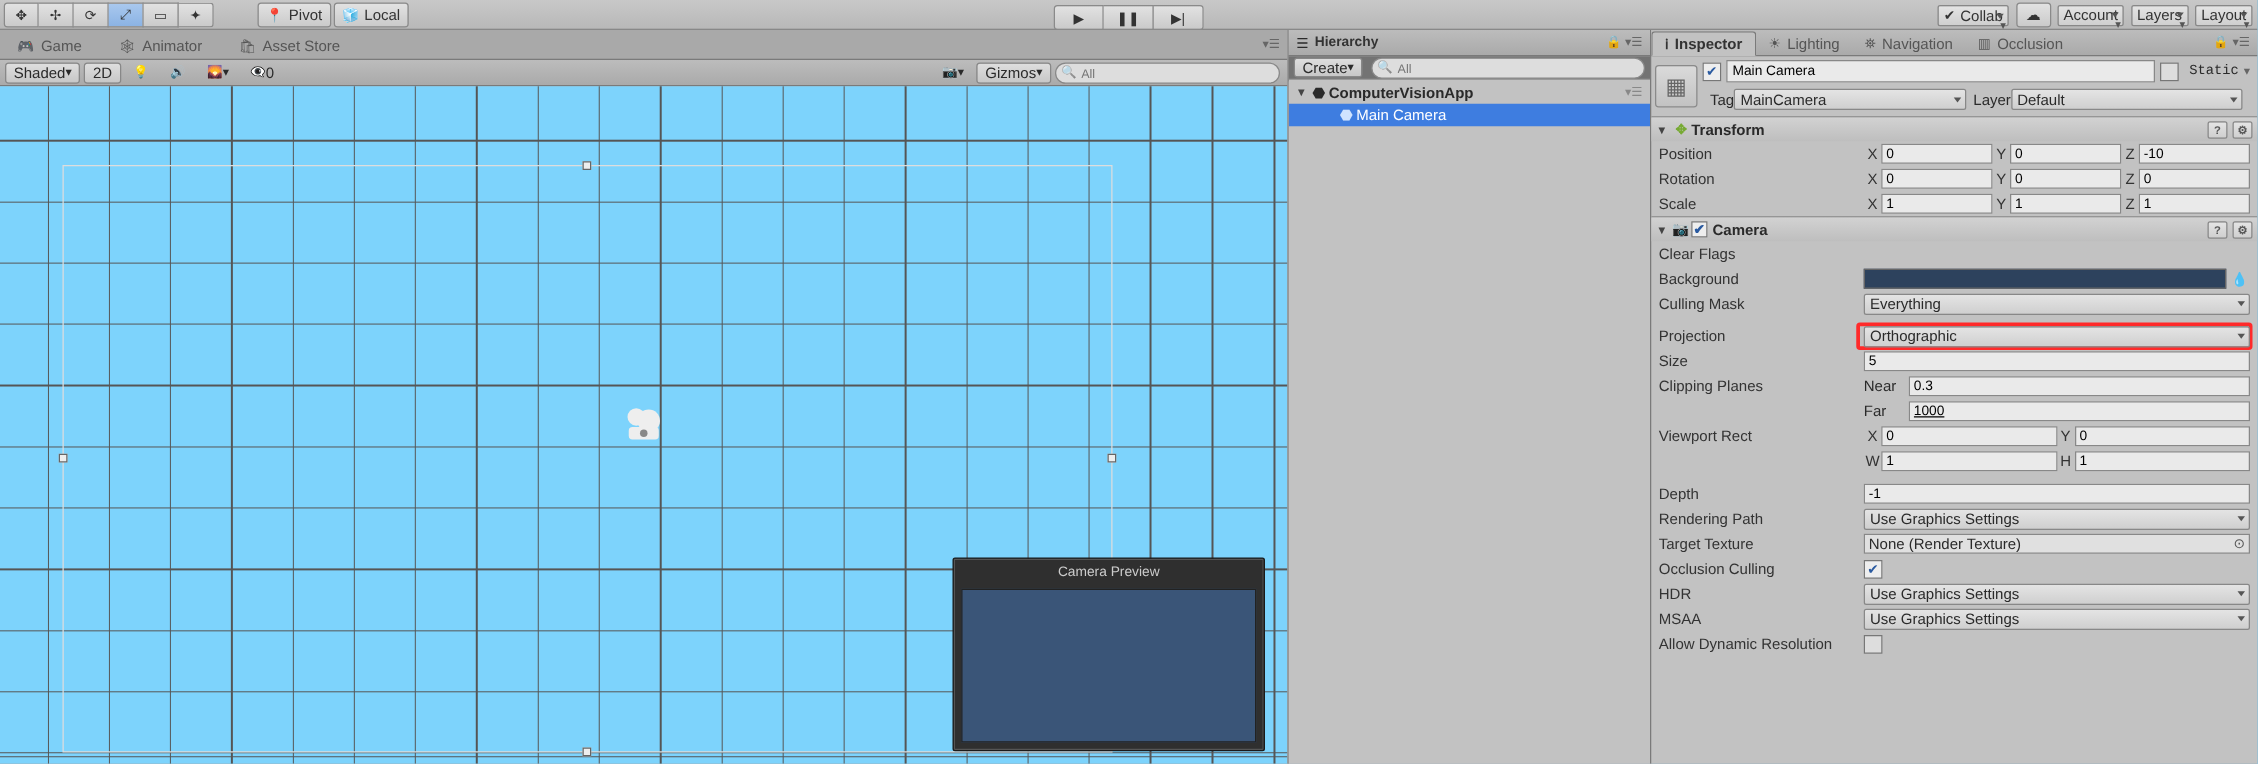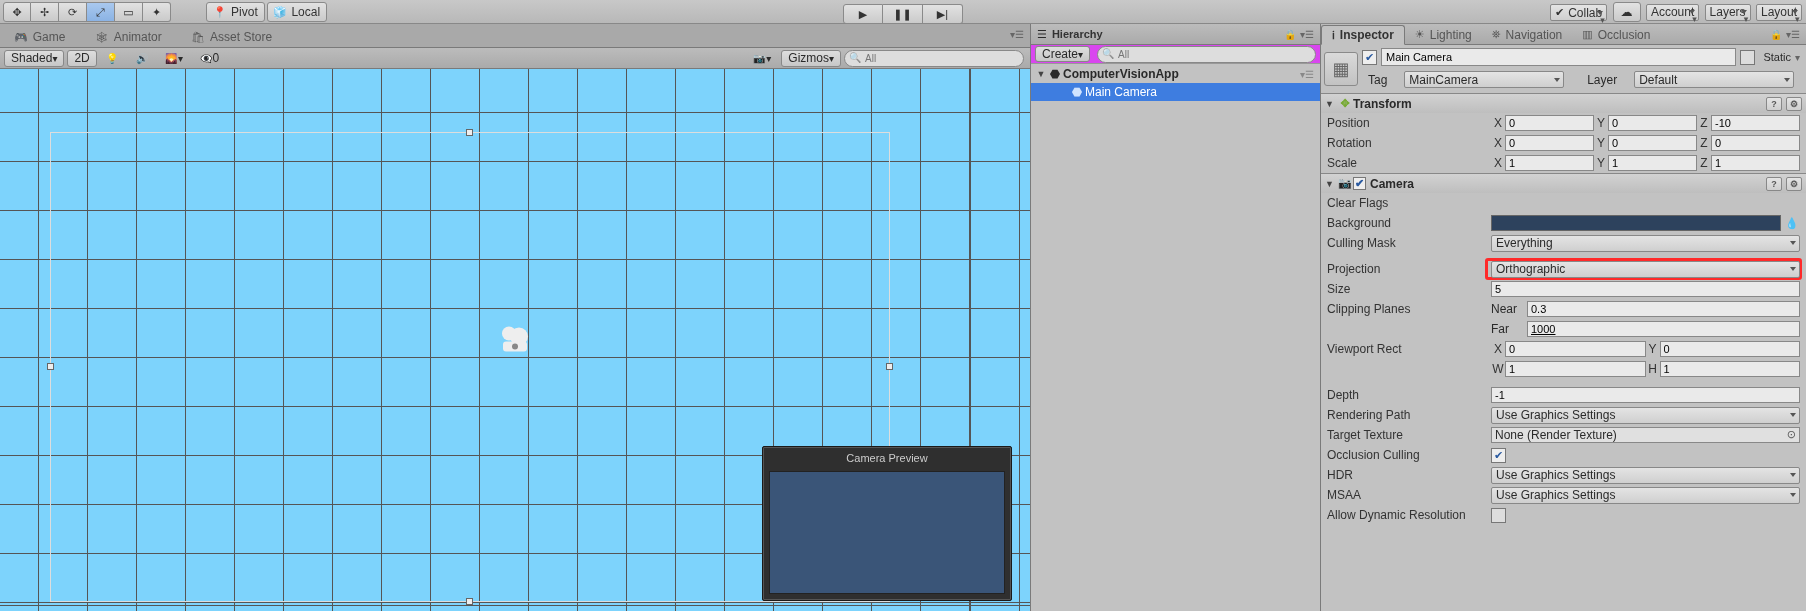--- a/index.html
+++ b/index.html
@@ -49,45 +49,45 @@
   .cam-icon{position:absolute; left:50%; top:50%; transform:translate(-50%,-50%);}
   .cam-preview{position:absolute; right:18px; bottom:10px; width:250px; height:155px; background:#2f2f2f; border:1px solid #1a1a1a; border-radius:2px; box-shadow:0 0 0 1px #555 inset;}
   .cam-preview .titlebar{height:22px;text-align:center;color:#ccc;font-size:11px;line-height:22px;}
   .cam-preview .previewbox{position:absolute;left:6px;right:6px;top:24px;bottom:6px;background:#3a5578;border:1px solid #222;}
 
   
   .panel-head{height:21px; background:linear-gradient(#bcbcbc,#aaa); border-bottom:1px solid #7a7a7a; display:flex; align-items:center; padding:0 6px;}
   .panel-head .title{font-size:11px; color:#333; font-weight:bold;}
   .panel-head .glyph{margin-right:5px;font-size:11px;}
   .panel-head .right{margin-left:auto; display:flex; gap:6px;}
-  .create-row{height:19px;display:flex;align-items:center;padding:0 4px; background:#d946ef; border-bottom:1px solid #999;}
+  .create-row{height:19px;display:flex;align-items:center;padding:0 4px; background:#737373; border-bottom:1px solid #999;}
   .create-row .sc-mini{height:16px;font-size:10px;}
   .create-row .sc-search{flex:1; margin-left:4px; margin-right:0;}
   .hier-body{position:absolute; left:0; right:0; top:41px; bottom:0; background:#c2c2c2; overflow:auto;}
   .tree-row{height:18px; display:flex; align-items:center; padding-left:4px; font-size:11px; cursor:pointer;}
   .tree-row .arrow{width:12px;text-align:center;font-size:9px;color:#444;}
   .tree-row .ico{width:16px;text-align:center;font-size:12px;}
   .tree-row.sel{background:#3e7de0;color:#fff;}
   .tree-row .rightctx{margin-left:auto;padding-right:6px;font-size:10px;color:#888;}
 
   
   .insp-tabs{height:21px;background:linear-gradient(#bcbcbc,#aaa);border-bottom:1px solid #7a7a7a;display:flex;align-items:center;}
   .insp-tabs .itab{height:20px;display:inline-flex;align-items:center;padding:0 10px;font-size:11px;color:#555;cursor:pointer;margin-top:1px;}
   .insp-tabs .itab .glyph{margin-right:5px;font-size:11px;}
   .insp-tabs .itab.active{background:#c2c2c2;border-top:1px solid #7a7a7a;border-left:1px solid #7a7a7a;border-right:1px solid #7a7a7a;border-bottom:1px solid #c2c2c2;border-radius:3px 3px 0 0;font-weight:bold;color:#333;}
   .insp-tabs .right{margin-left:auto;padding-right:6px;display:flex;gap:4px;}
   .insp-body{position:absolute;left:0;right:0;top:21px;bottom:0;overflow:auto;}
   .head-row{display:flex;align-items:center;padding:3px 6px 3px 3px;gap:4px;}
   .cube-ico{width:34px;height:34px;background:linear-gradient(#dadada,#c2c2c2);border:1px solid #8a8a8a;border-radius:3px;display:flex;align-items:center;justify-content:center;font-size:18px;color:#666;}
   .chk{width:15px;height:15px;border:1px solid #777;background:#eee;display:inline-flex;align-items:center;justify-content:center;font-size:11px;color:#2a5aa0;cursor:pointer;}
   .name-field{flex:1;height:18px;border:1px solid #888;background:#eaeaea;padding:0 4px;font-size:11px;}
-  .static-lbl{font-size:11px;margin-left:4px;}
+  .static-lbl{font-size:11px;margin-left:4px;font-family:Liberation Mono, monospace;}
   .drop{display:inline-flex;align-items:center;height:17px;border:1px solid #888;background:linear-gradient(#e4e4e4,#cfcfcf);border-radius:2px;padding:0 4px;font-size:10px;cursor:pointer;position:relative;}
   .drop::after{content:"";position:absolute;right:3px;top:50%;width:0;height:0;border-left:3px solid transparent;border-right:3px solid transparent;border-top:4px solid #555;transform:translateY(-50%);}
-  .tag-row{display:flex;align-items:center;padding:2px 6px;gap:17px;}
+  .tag-row{display:flex;align-items:center;padding:2px 6px;gap:0;}
   .tag-row .drop{flex:1;min-width:80px;}
 
   .component{border-top:1px solid #888;}
   .comp-head{height:19px;display:flex;align-items:center;background:linear-gradient(#d2d2d2,#bebebe);padding:0 4px;font-size:11px;font-weight:bold;cursor:pointer;}
   .comp-head .arrow{width:12px;font-size:9px;color:#444;}
   .comp-head .cico{width:16px;text-align:center;font-size:11px;}
   .comp-head .chead-right{margin-left:auto;display:flex;gap:4px;}
   .mini-gear{width:16px;height:14px;border:1px solid #888;border-radius:2px;background:linear-gradient(#e4e4e4,#cfcfcf);display:inline-flex;align-items:center;justify-content:center;font-size:9px;color:#555;cursor:pointer;}
 
   .prow{display:flex;align-items:center;height:20px;padding:0 6px; font-size:11px;}

